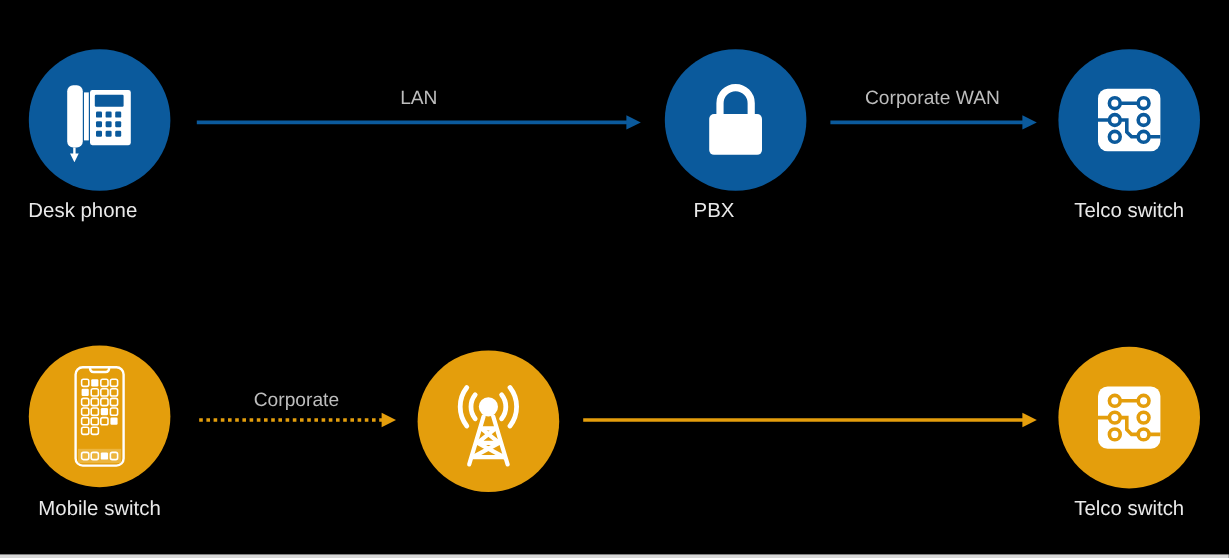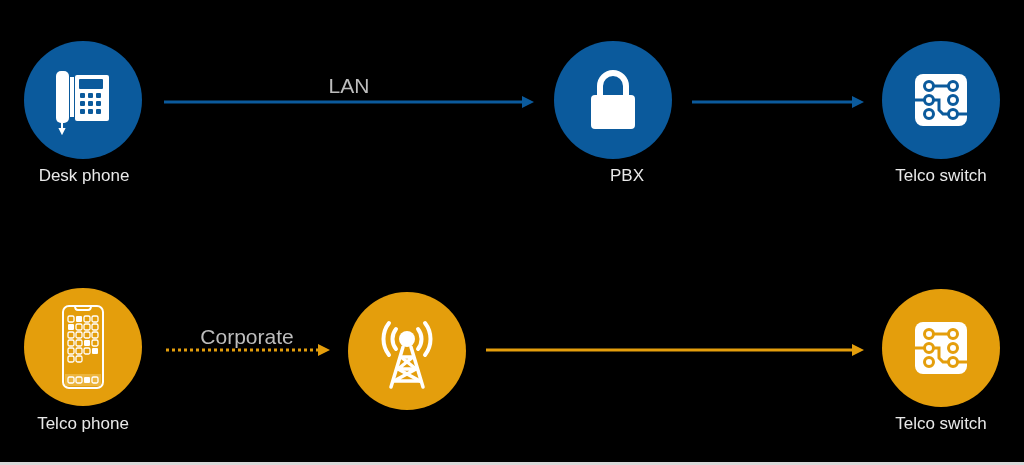--- a/index.html
+++ b/index.html
@@ -4,21 +4,21 @@
 <style>
   html, body { margin: 0; padding: 0; background: #000; }
   body { width: 1024px; height: 465px; position: relative; overflow: hidden; font-family: "Liberation Sans", "DejaVu Sans", sans-serif; }
   .canvas { position: absolute; left: 0; top: 0; width: 1024px; height: 462px; background: #000; }
   .bottom-edge { position: absolute; left: 0; top: 462px; width: 1024px; height: 3px; background: #d8d8d8; }
   .node { position: absolute; width: 118px; height: 118px; border-radius: 50%; display: flex; align-items: center; justify-content: center; }
   .node.blue { background: #0b5a9c; }
   .node.orange { background: #e49e0c; }
   .node svg { display: block; }
   .label { position: absolute; color: #e9e9e9; font-size: 17px; text-align: center; white-space: nowrap; transform: translateX(-50%); }
-  .edge-label { position: absolute; color: #bdbdbd; font-size: 21px; white-space: nowrap; transform: translateX(-50%); }
+  .edge-label { position: absolute; color: #bdbdbd; font-size: 16px; white-space: nowrap; transform: translateX(-50%); }
   .edge { position: absolute; height: 12px; }
   .edge svg { display: block; overflow: visible; }
 </style>
 </head>
 <body>
 
 <div class="canvas">
 
   <div class="node blue" style="left:24px; top:41px;">
     <svg width="70" height="70" viewBox="0 0 70 70">
@@ -33,38 +33,39 @@
           <rect x="48" y="28" width="5" height="5" rx="1"></rect>
         <rect x="32" y="36" width="5" height="5" rx="1"></rect>
           <rect x="40" y="36" width="5" height="5" rx="1"></rect>
           <rect x="48" y="36" width="5" height="5" rx="1"></rect>
         <rect x="32" y="44" width="5" height="5" rx="1"></rect>
           <rect x="40" y="44" width="5" height="5" rx="1"></rect>
           <rect x="48" y="44" width="5" height="5" rx="1"></rect>
       </g>
     </svg>
   </div>
-  <div class="label" style="left:84px; top:166px;">Desk phone</div>
+  <div class="label" style="left:69px; top:166px;">Desk phone</div>
 
   <div class="edge-label" style="left:349px; top:74px;">LAN</div>
   <div class="edge" style="left:164px; top:96px; width:370px;">
     <svg width="370" height="12">
       <line x1="0" y1="6" x2="360" y2="6" stroke="#0b5a9c" stroke-width="3"></line>
       <polygon points="358,0 370,6 358,12" fill="#0b5a9c"></polygon>
     </svg>
   </div>
 
   <div class="node blue" style="left:554px; top:41px;">
     <svg width="56" height="64" viewBox="0 0 56 64">
       <path d="M15 28 V18 A13 13 0 0 1 41 18 V28" stroke="#fff" stroke-width="6" fill="none"></path>
       <rect x="6" y="27" width="44" height="34" rx="4" fill="#fff"></rect>
     </svg>
   </div>
-  <div class="label" style="left:627px; top:166px;">PBX</div>
+  <div class="label" style="left:595px; top:166px;">PBX</div>
 
+  <div class="edge-label" style="left:777px; top:74px;">Corporate WAN</div>
   <div class="edge" style="left:692px; top:96px; width:172px;">
     <svg width="172" height="12">
       <line x1="0" y1="6" x2="162" y2="6" stroke="#0b5a9c" stroke-width="3"></line>
       <polygon points="160,0 172,6 160,12" fill="#0b5a9c"></polygon>
     </svg>
   </div>
 
   <div class="node blue" style="left:882px; top:41px;">
     <svg width="56" height="56" viewBox="0 0 56 56">
       <rect x="2" y="2" width="52" height="52" rx="8" fill="#fff"></rect>
@@ -114,21 +115,21 @@
       </g>
       <g fill="#fff">
         <rect x="15" y="12" width="6" height="6" rx="1"></rect>
         <rect x="7" y="20" width="6" height="6" rx="1"></rect>
         <rect x="23" y="36" width="6" height="6" rx="1"></rect>
         <rect x="31" y="44" width="6" height="6" rx="1"></rect>
         <rect x="23" y="73" width="6" height="6" rx="1"></rect>
       </g>
     </svg>
   </div>
-  <div class="label" style="left:83px; top:414px;">Telco phone</div>
+  <div class="label" style="left:83px; top:414px;">Mobile switch</div>
 
   <div class="edge-label" style="left:247px; top:325px;">Corporate</div>
   <div class="edge" style="left:166px; top:344px; width:164px;">
     <svg width="164" height="12">
       <line x1="0" y1="6" x2="154" y2="6" stroke="#e49e0c" stroke-width="3" stroke-dasharray="3,3"></line>
       <polygon points="152,0 164,6 152,12" fill="#e49e0c"></polygon>
     </svg>
   </div>
 
   <div class="node orange" style="left:348px; top:292px;">

